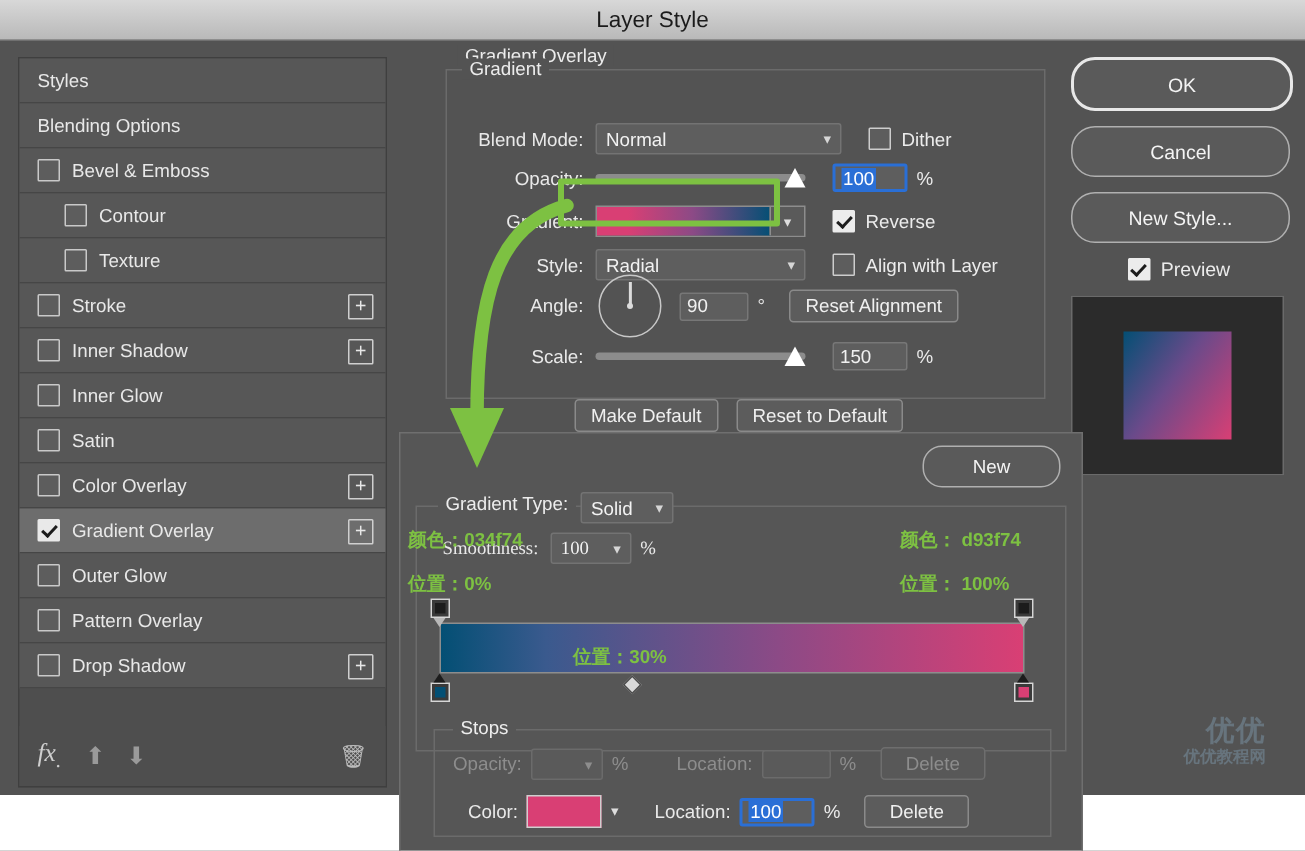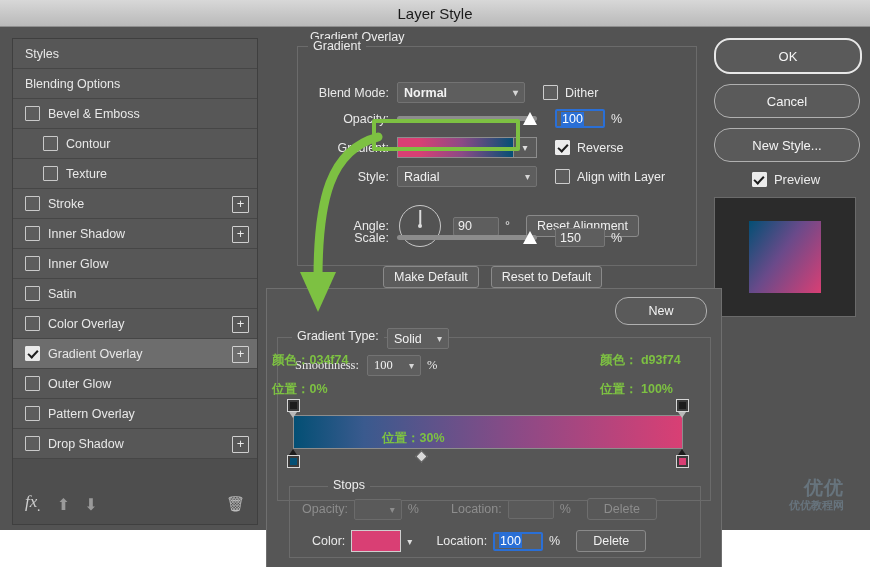--- a/index.html
+++ b/index.html
@@ -294,21 +294,21 @@
     transform: rotate(45deg);
   }
   .stops-fieldset {
     position: absolute; left: 22px; top: 197px;
     width: 410px; height: 70px;
     border: 1px solid #6b6b6b;
   }
   .stops-label {
     position: absolute; top: -9px; left: 12px;
     background: #565656; padding: 0 5px;
-    font-size: 12.5px; color: #ededed; margin-left: 26px;
+    font-size: 12.5px; color: #ededed;
   }
   .dim { color: #8d8d8d !important; }
   .dimfield {
     background: #5a5a5a; border: 1px solid #6b6b6b;
   }
   .dimbtn {
     background: #585858; border: 1px solid #6e6e6e; color: #8d8d8d;
   }
   .colorswatch {
     width: 48px; height: 20px; border: 1px solid #cfcfcf;
@@ -421,21 +421,21 @@
 
     <div class="opt-panel">
       <div class="group-title">Gradient Overlay</div>
 
       <div class="fieldset fs-outer">
         <div class="fs-label">Gradient</div>
       </div>
 
       <div class="row" style="left:0; top:44px; width:400px;">
         <span class="rlabel" style="width:92px;">Blend Mode:</span>
-        <span class="select" style="width:128px; margin-left:8px;font-weight:bold;">
+        <span class="select" style="width:164px; margin-left:8px;">
           <span>Normal</span>
           <span class="chev">▾</span>
         </span>
         <span class="ckrow" style="margin-left:18px;">
           <span class="ckbox"></span>
           <span class="cklabel">Dither</span>
         </span>
       </div>
 
       <div class="row" style="left:0; top:71px; width:400px;">
@@ -466,21 +466,21 @@
         <span class="select" style="width:140px; margin-left:8px;">
           <span>Radial</span>
           <span class="chev">▾</span>
         </span>
         <span class="ckrow" style="margin-left:18px;">
           <span class="ckbox"></span>
           <span class="cklabel">Align with Layer</span>
         </span>
       </div>
 
-      <div class="row" style="left:0; top:167px; width:400px;">
+      <div class="row" style="left:0; top:145px; width:400px;">
         <span class="rlabel" style="width:92px;">Angle:</span>
         <span class="anglecircle" style="margin-left:10px;">
           <span class="needle"></span>
           <span class="dot"></span>
         </span>
         <span class="numfield" style="width:46px; margin-left:12px;">
           <span>90</span>
         </span>
         <span class="pct">°</span>
         <span class="btn" style="margin-left:16px;">Reset Alignment</span>

